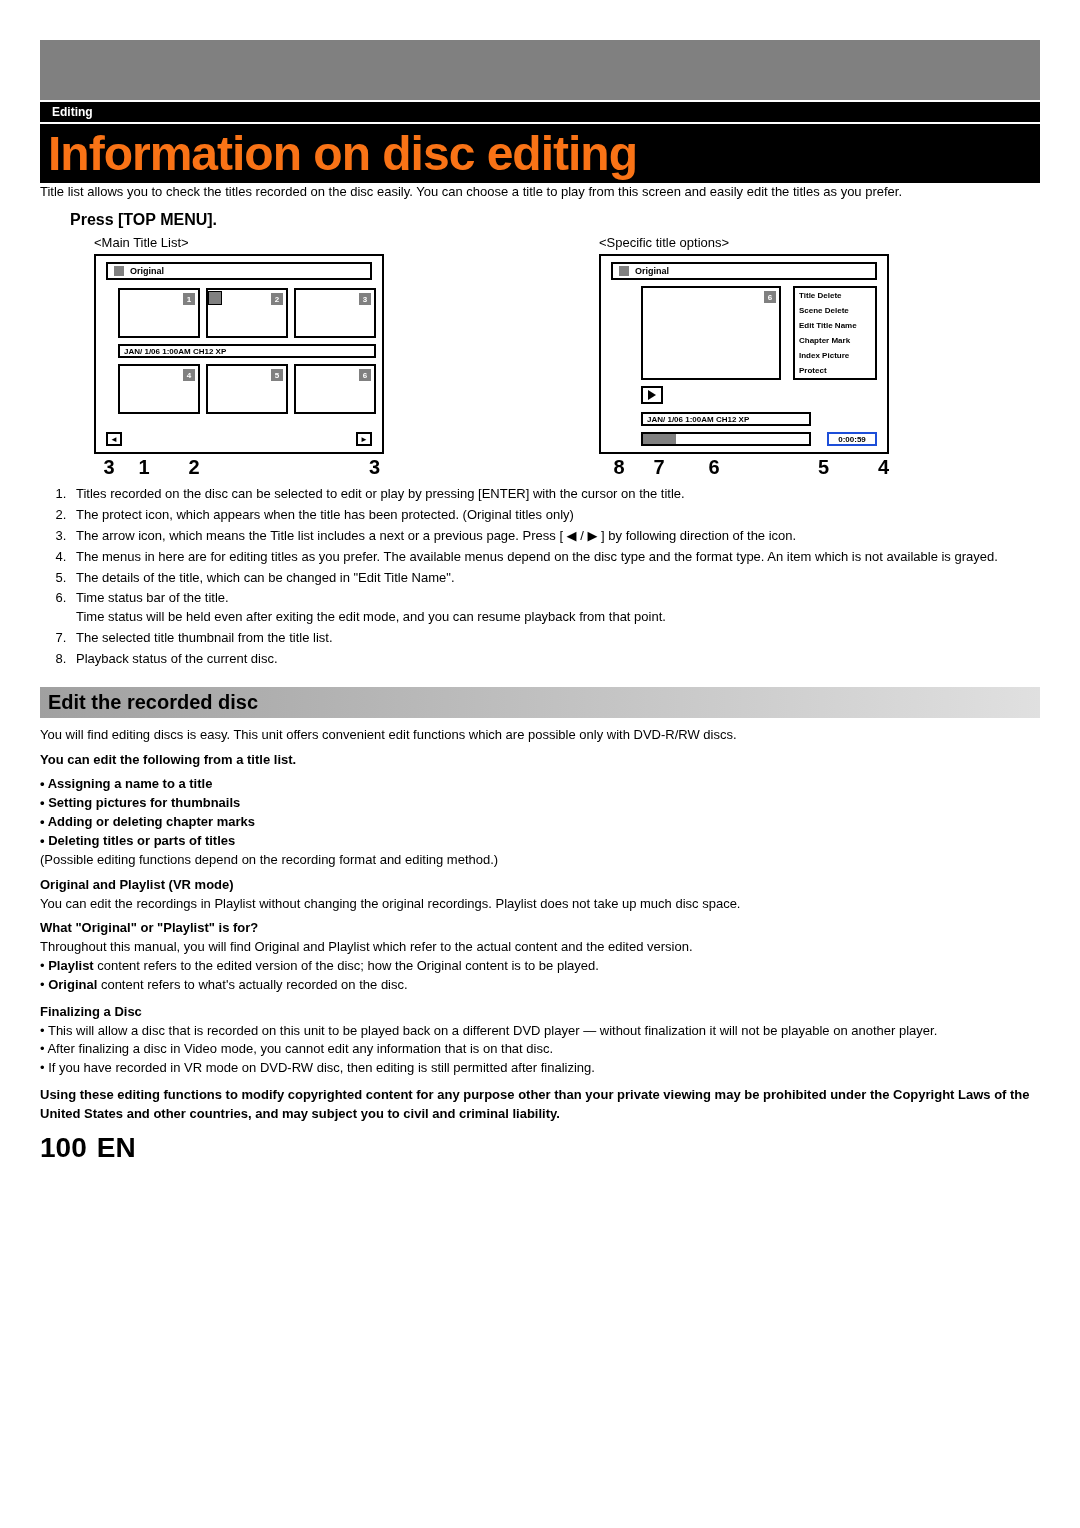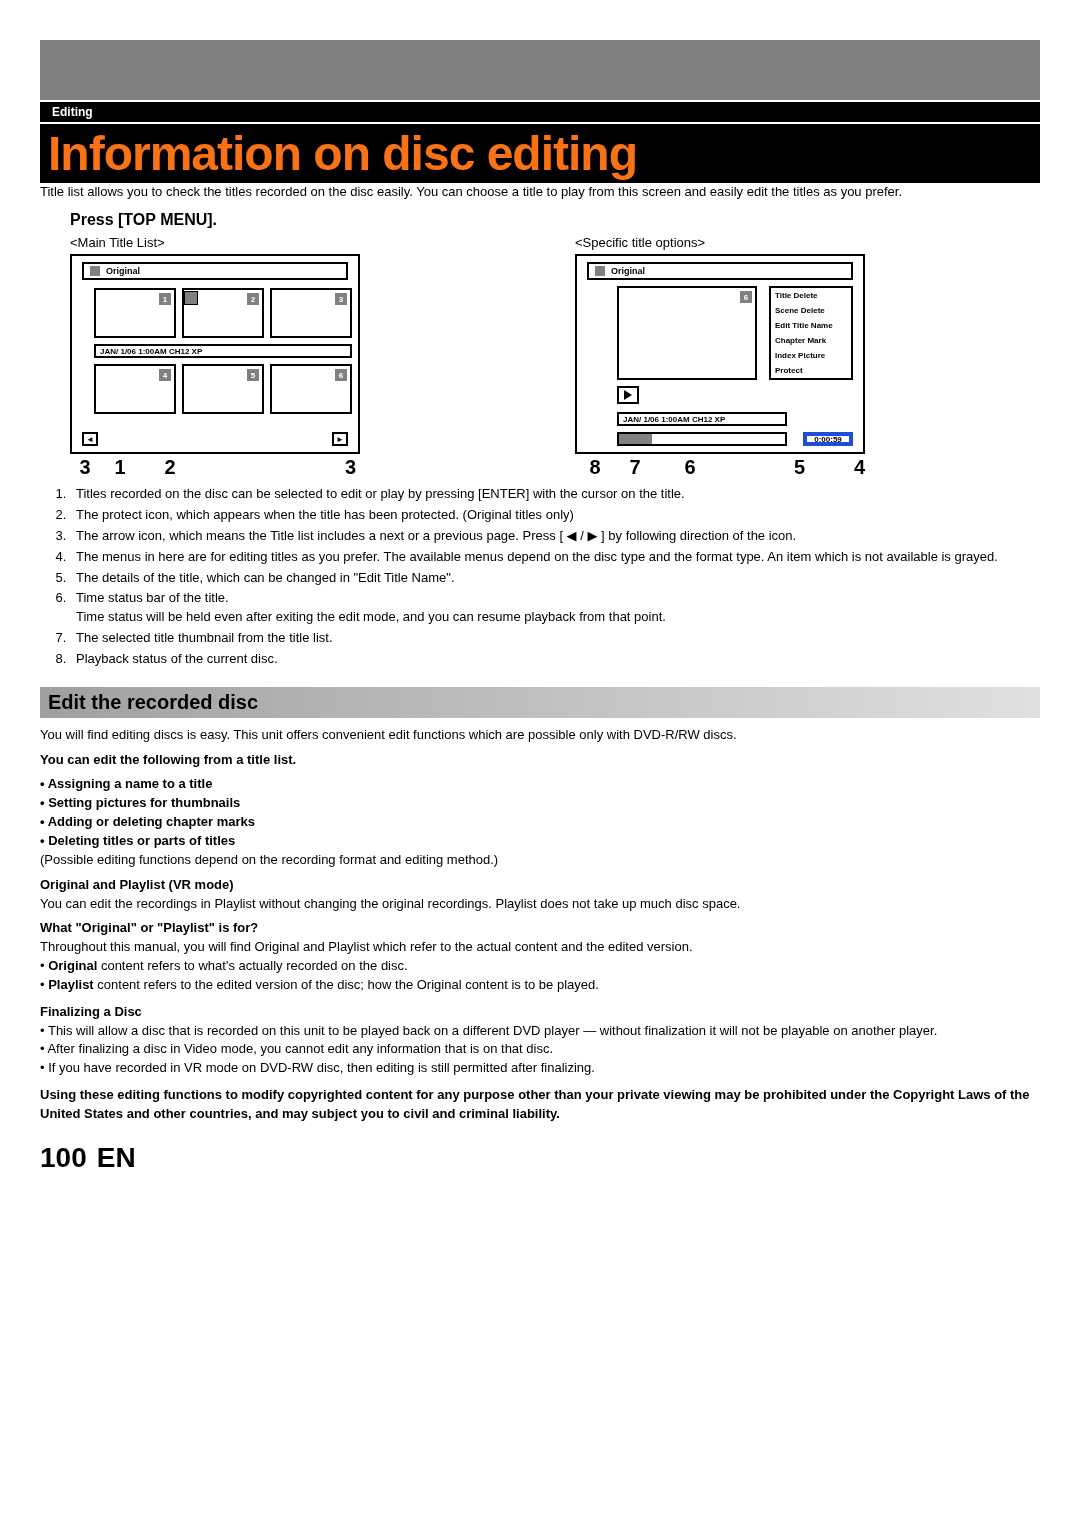--- a/index.html
+++ b/index.html
@@ -22,54 +22,54 @@
   .section-header {
     background: linear-gradient(to right, #a0a0a0, #e0e0e0);
     padding: 4px 8px;
     margin-top: 18px;
     margin-bottom: 8px;
   }
   .section-header .label { font-size: 20px; font-weight: bold; }
   .intro { font-size: 13px; line-height: 1.4; margin-bottom: 10px; }
   .press { font-size: 16px; font-weight: bold; margin: 8px 0 6px 30px; }
   .diagrams { display: flex; gap: 40px; margin-left: 30px; margin-bottom: 6px; }
-  .diagram { flex: 1; }
+  .diagram { flex: 1; margin-left: 24px; }
   .diagram-label { font-size: 13px; margin-bottom: 4px; }
   .screen-box { border: 2px solid #000; width: 290px; height: 200px; position: relative; background: #fff; }
   .orig-bar { position: absolute; top: 6px; left: 10px; right: 10px; border: 2px solid #000; height: 18px; display: flex; align-items: center; padding-left: 6px; gap: 6px; }
   .orig-bar .sq { width: 10px; height: 10px; background: #808080; }
   .orig-bar .txt { font-size: 9px; font-weight: bold; }
   .thumbs-row { position: absolute; display: flex; gap: 6px; }
   .thumb { border: 2px solid #000; width: 82px; height: 50px; position: relative; }
   .thumb .num { position: absolute; top: 3px; right: 3px; width: 12px; height: 12px; background: #808080; color: #fff; font-size: 8px; font-weight: bold; display: flex; align-items: center; justify-content: center; }
   .info-strip { position: absolute; border: 2px solid #000; height: 14px; display: flex; align-items: center; padding: 0 4px; font-size: 8px; font-weight: bold; }
   .arrow-box { position: absolute; width: 16px; height: 14px; border: 2px solid #000; display: flex; align-items: center; justify-content: center; font-size: 8px; }
   .lock-icon { position: absolute; width: 14px; height: 14px; border: 1px solid #000; background: #808080; }
   .callout-row { display: flex; width: 290px; font-size: 20px; font-weight: bold; margin-top: 2px; }
   .callout-row span { text-align: center; }
   .menu-box { position: absolute; top: 30px; right: 10px; width: 84px; border: 2px solid #000; }
   .menu-box .item { font-size: 8px; font-weight: bold; padding: 3px 4px; }
   .play-box { position: absolute; border: 2px solid #000; width: 22px; height: 18px; display: flex; align-items: center; justify-content: center; }
   .play-box .tri { width: 0; height: 0; border-top: 5px solid transparent; border-bottom: 5px solid transparent; border-left: 8px solid #000; }
   .timebar { position: absolute; border: 2px solid #000; height: 14px; display: flex; align-items: center; }
   .timebar .fill { background: #808080; height: 100%; }
-  .dur-box { position: absolute; border: 4px solid #1d4ed8; height: 14px; width: 50px; font-size: 8px; font-weight: bold; display: flex; align-items: center; justify-content: center; }
+  .dur-box { position: absolute; border: 2px solid #1d4ed8; height: 14px; width: 50px; font-size: 8px; font-weight: bold; display: flex; align-items: center; justify-content: center; }
   .big-thumb { position: absolute; border: 2px solid #000; width: 140px; height: 94px; }
   .big-thumb .num { position: absolute; top: 3px; right: 3px; width: 12px; height: 12px; background: #808080; color: #fff; font-size: 8px; font-weight: bold; display: flex; align-items: center; justify-content: center; }
 
   ol.notes { margin-left: 30px; font-size: 13px; line-height: 1.45; }
   ol.notes li { margin-bottom: 2px; padding-left: 6px; }
   .para { font-size: 13px; line-height: 1.45; margin-bottom: 6px; }
   .bold { font-weight: bold; }
   .bullets { margin-left: 0; list-style: none; font-size: 13px; line-height: 1.45; }
   .bullets li::before { content: "• "; }
   .sub-bullets { margin-left: 0; list-style: none; font-size: 13px; line-height: 1.45; }
   .sub-bullets li { text-indent: -10px; padding-left: 10px; }
   .sub-bullets li::before { content: "• "; }
-  .footer { display: flex; align-items: flex-start; gap: 10px; margin-top: 18px; }
+  .footer { display: flex; align-items: flex-start; gap: 10px; margin-top: 8px; }
   .page-num { font-size: 28px; font-weight: bold; }
   .lang { font-size: 28px; font-weight: bold; }
 </style>
 </head>
 <body>
 
 <div class="page">
   <div class="top-bar"></div>
   <div class="top-bar-black">
     <span class="label">Editing</span>
@@ -185,22 +185,22 @@
     <li>Setting pictures for thumbnails</li>
     <li>Adding or deleting chapter marks</li>
     <li>Deleting titles or parts of titles</li>
   </ul>
   <div class="para">(Possible editing functions depend on the recording format and editing method.)</div>
   <div class="para bold" style="margin-bottom:0;">Original and Playlist (VR mode)</div>
   <div class="para">You can edit the recordings in Playlist without changing the original recordings. Playlist does not take up much disc space.</div>
   <div class="para bold" style="margin-bottom:0;">What "Original" or "Playlist" is for?</div>
   <div class="para" style="margin-bottom:0;">Throughout this manual, you will find Original and Playlist which refer to the actual content and the edited version.</div>
   <ul class="sub-bullets">
+    <li><span class="bold">Playlist</span><span> content refers to the edited version of the disc; how the Original content is to be played.</span></li>
     <li><span class="bold">Original</span><span> content refers to what's actually recorded on the disc.</span></li>
-    <li><span class="bold">Playlist</span><span> content refers to the edited version of the disc; how the Original content is to be played.</span></li>
   </ul>
   <div class="para bold" style="margin-top:8px; margin-bottom:0;">Finalizing a Disc</div>
   <ul class="sub-bullets">
     <li>This will allow a disc that is recorded on this unit to be played back on a different DVD player — without finalization it will not be playable on another player.</li>
     <li>After finalizing a disc in Video mode, you cannot edit any information that is on that disc.</li>
     <li>If you have recorded in VR mode on DVD-RW disc, then editing is still permitted after finalizing.</li>
   </ul>
   <div class="para bold" style="margin-top:8px;">Using these editing functions to modify copyrighted content for any purpose other than your private viewing may be prohibited under the Copyright Laws of the United States and other countries, and may subject you to civil and criminal liability.</div>
 
   <div class="footer">

